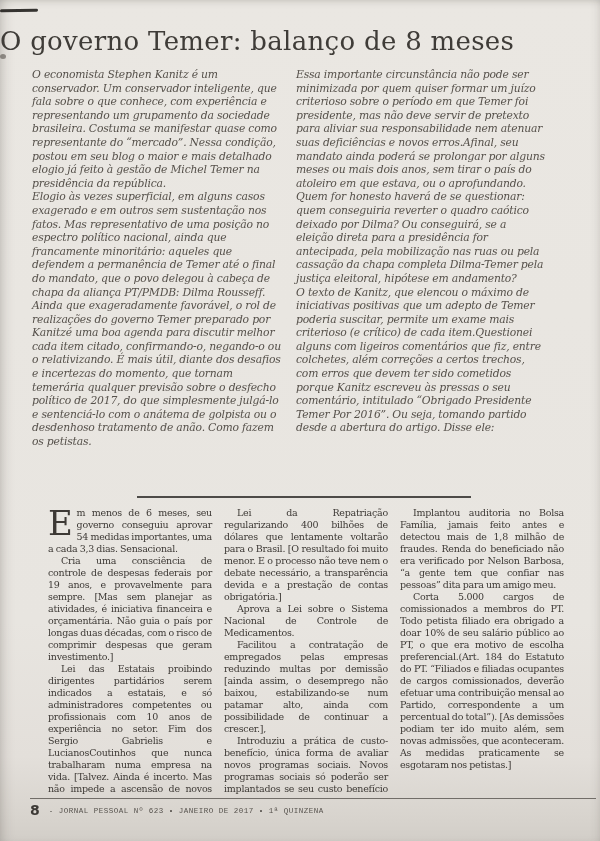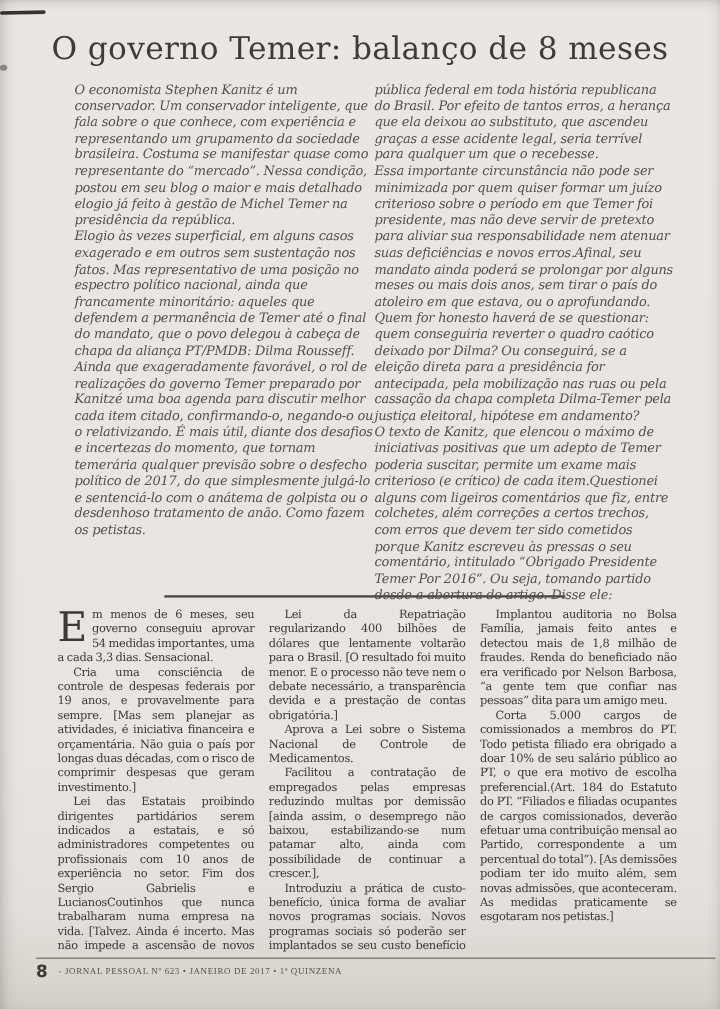--- a/index.html
+++ b/index.html
@@ -17,27 +17,27 @@
   .scratch{
     position:absolute;left:0;top:9px;width:38px;height:3px;
     background:#161412;border-radius:2px;transform:rotate(-1.2deg);opacity:.85;
   }
   .speck{
     position:absolute;left:0;top:54px;width:6px;height:5px;
     background:#4a453f;border-radius:50%;opacity:.55;
   }
   .title{
     position:absolute;top:26px;left:0;width:100%;
-    margin:0;text-align:center;
+    margin:0;
     font-size:26px;font-weight:400;letter-spacing:.3px;
     color:#3f3c38;
   }
   .upper{
-    position:absolute;top:68px;left:48px;width:514px;
-    display:flex;justify-content:flex-end;
+    position:absolute;top:68px;left:32px;width:514px;
+    display:flex;gap:14px;justify-content:flex-end;
   }
   .ucol{
     width:250px;
     font-style:italic;font-size:10.8px;line-height:13.6px;
     letter-spacing:-.2px;color:#55504a;
     text-align:left;
   }
   .ucol p{margin:0;}
   .divider{
     position:absolute;top:496px;left:137px;width:334px;height:0;
@@ -65,21 +65,21 @@
   }
   .footer-rule{
     width:100%;height:0;border-top:1.5px solid #716d68;margin-bottom:3px;
   }
   .footer-line{display:flex;align-items:baseline;}
   .pagenum{
     font-family:"DejaVu Sans", sans-serif;
     font-weight:bold;font-size:14px;color:#3c3935;
   }
   .issue{
-    font-family:Liberation Serif, serif;
+    font-family:Liberation Mono, monospace;
     font-size:7.5px;letter-spacing:.5px;color:#56524d;
     margin-left:9px;position:relative;top:-2px;
   }
 </style>
 </head>
 <body>
 
 <div class="page">
 
   <div class="scratch"></div>
@@ -87,21 +87,20 @@
 
   <h1 class="title">O governo Temer: balanço de 8 meses</h1>
 
   <div class="upper">
     <div class="ucol">
         <p>O economista Stephen Kanitz é um conservador. Um conservador inteligente, que fala sobre o que conhece, com experiência e representando um grupamento da sociedade brasileira. Costuma se manifestar quase como representante do “mercado”. Nessa condição, postou em seu blog o maior e mais detalhado elogio já feito à gestão de Michel Temer na presidência da república.</p>
         <p>Elogio às vezes superficial, em alguns casos exagerado e em outros sem sustentação nos fatos. Mas representativo de uma posição no espectro político nacional, ainda que francamente minoritário: aqueles que defendem a permanência de Temer até o final do mandato, que o povo delegou à cabeça de chapa da aliança PT/PMDB: Dilma Rousseff.</p>
         <p>Ainda que exageradamente favorável, o rol de realizações do governo Temer preparado por Kanitzé uma boa agenda para discutir melhor cada item citado, confirmando-o, negando-o ou o relativizando. É mais útil, diante dos desafios e incertezas do momento, que tornam temerária qualquer previsão sobre o desfecho político de 2017, do que simplesmente julgá-lo e sentenciá-lo com o anátema de golpista ou o desdenhoso tratamento de anão. Como fazem os petistas.</p>
       </div>
     <div class="ucol">
-        <p>pública federal em toda história republicana do Brasil. Por efeito de tantos erros, a herança que ela deixou ao substituto, que ascendeu graças a esse acidente legal, seria terrível para qualquer um que o recebesse.</p>
         <p>Essa importante circunstância não pode ser minimizada por quem quiser formar um juízo criterioso sobre o período em que Temer foi presidente, mas não deve servir de pretexto para aliviar sua responsabilidade nem atenuar suas deficiências e novos erros.Afinal, seu mandato ainda poderá se prolongar por alguns meses ou mais dois anos, sem tirar o país do atoleiro em que estava, ou o aprofundando. Quem for honesto haverá de se questionar: quem conseguiria reverter o quadro caótico deixado por Dilma? Ou conseguirá, se a eleição direta para a presidência for antecipada, pela mobilização nas ruas ou pela cassação da chapa completa Dilma-Temer pela justiça eleitoral, hipótese em andamento?</p>
         <p>O texto de Kanitz, que elencou o máximo de iniciativas positivas que um adepto de Temer poderia suscitar, permite um exame mais criterioso (e crítico) de cada item.Questionei alguns com ligeiros comentários que fiz, entre colchetes, além correções a certos trechos, com erros que devem ter sido cometidos porque Kanitz escreveu às pressas o seu comentário, intitulado “Obrigado Presidente Temer Por 2016”. Ou seja, tomando partido desde a abertura do artigo. Disse ele:</p>
       </div>
   </div>
 
   <div class="divider"></div>
 
   <div class="lower">
     <div class="lcol">
         <p class="cont"><span class="dropcap">E</span><span>m menos de 6 meses, seu governo conseguiu aprovar 54 medidas importantes, uma a cada 3,3 dias. Sensacional.</span></p>

